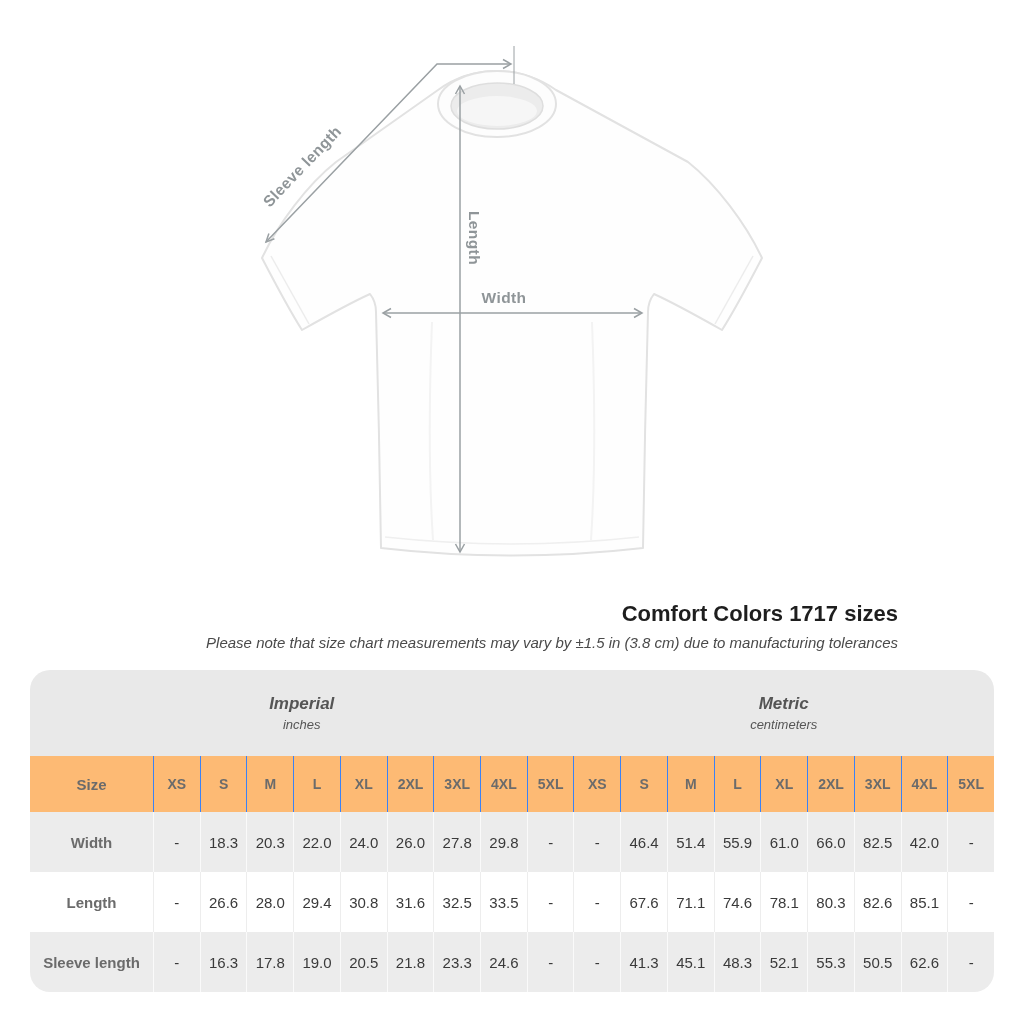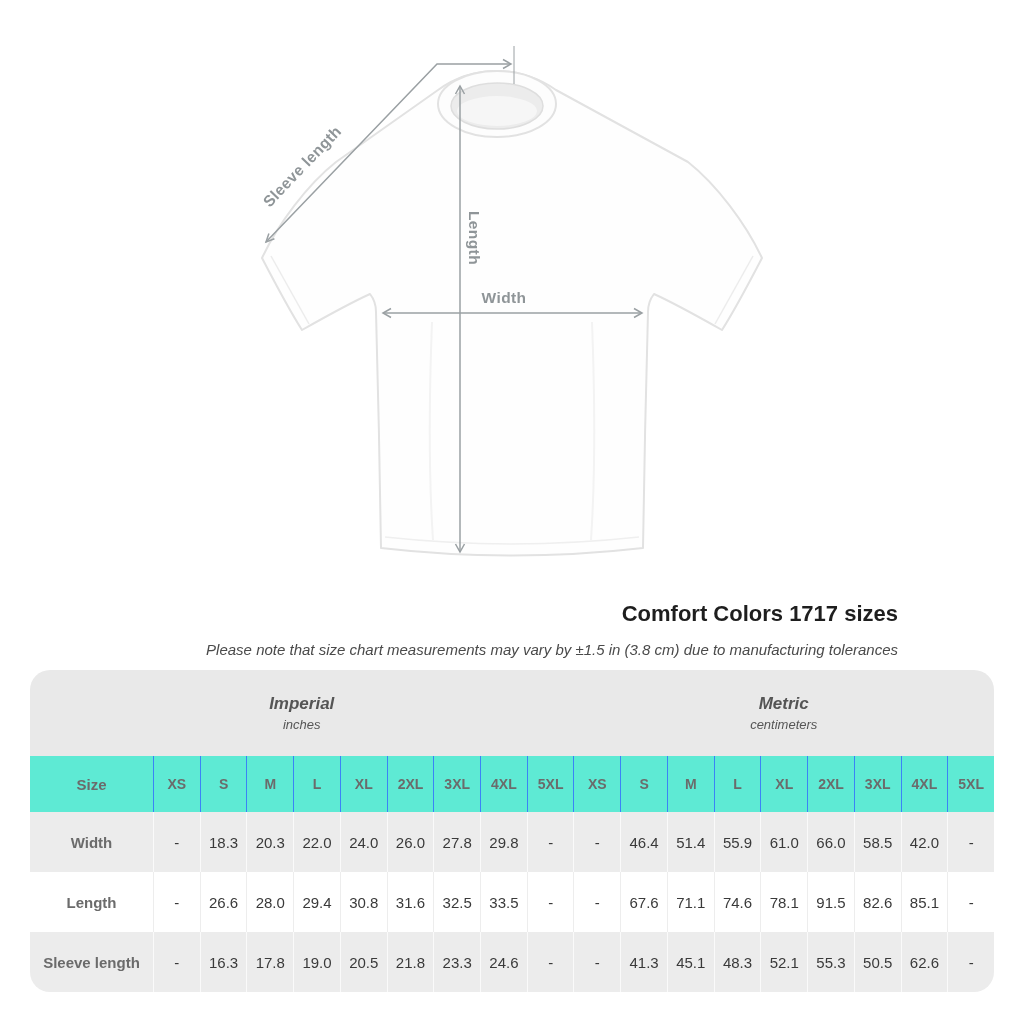--- a/index.html
+++ b/index.html
@@ -17,39 +17,39 @@
     font-family:"Liberation Sans", sans-serif;
     font-weight:bold;
     font-size:15.5px;
     letter-spacing:0.4px;
     fill:#8f9598;
   }
 
   
   .title-block { position:absolute; top:601px; left:0; width:898px; text-align:right; }
   .chart-title { font-size:22px; font-weight:bold; color:#1e1e1e; line-height:26px; }
-  .chart-subtitle { margin-top:14px; font-size:15px; font-style:italic; color:#4a4a4a; line-height:18px; }
+  .chart-subtitle { margin-top:7px; font-size:15px; font-style:italic; color:#4a4a4a; line-height:18px; }
 
   
   .size-table {
     position:absolute; left:30px; top:670px; width:964px;
     border-radius:20px; overflow:hidden;
   }
   .trow { display:grid; grid-template-columns:123px repeat(18, 1fr); }
 
   .band { background:#e9e9e9; height:86px;text-align:right; }
   .band .group { display:flex; flex-direction:column; align-items:center; justify-content:center; gap:3px; }
   .group-imperial { grid-column:1 / 11; }
   .group-metric  { grid-column:11 / 20; }
   .group-name { font-size:17px; font-weight:bold; font-style:italic; color:#555555; }
   .group-unit { font-size:13px; font-style:italic; color:#555555; }
 
   .cell { display:flex; align-items:center; justify-content:center; min-width:0; }
 
-  .sizes-row { height:56px; background:#5eead4; }
+  .sizes-row { height:56px; background:#fdba74; }
   .sizes-row .cell { font-weight:bold; font-size:14px; color:#6b6b6b; border-left:1px solid #3b82f6; }
   .sizes-row .cell:first-child { border-left:none; font-size:15px; }
 
   .data-row { height:60px; }
   .data-row.gray  { background:#ececec; }
   .data-row.white { background:#ffffff; }
   .data-row .cell { font-size:15px; color:#3a3a3a; }
   .data-row .cell.label-cell { font-weight:bold; font-size:15px; color:#6b6b6b; }
   .data-row.gray  .cell { border-left:1px solid #fafafa; }
   .data-row.white .cell { border-left:1px solid #ededed; }
@@ -163,42 +163,42 @@
     <div class="cell">26.0</div>
     <div class="cell">27.8</div>
     <div class="cell">29.8</div>
     <div class="cell">-</div>
     <div class="cell">-</div>
     <div class="cell">46.4</div>
     <div class="cell">51.4</div>
     <div class="cell">55.9</div>
     <div class="cell">61.0</div>
     <div class="cell">66.0</div>
-    <div class="cell">58.5</div>
+    <div class="cell">82.5</div>
     <div class="cell">42.0</div>
     <div class="cell">-</div>
   </div>
 
   <div class="trow data-row white">
     <div class="cell label-cell">Length</div>
     <div class="cell">-</div>
     <div class="cell">26.6</div>
     <div class="cell">28.0</div>
     <div class="cell">29.4</div>
     <div class="cell">30.8</div>
     <div class="cell">31.6</div>
     <div class="cell">32.5</div>
     <div class="cell">33.5</div>
     <div class="cell">-</div>
     <div class="cell">-</div>
     <div class="cell">67.6</div>
     <div class="cell">71.1</div>
     <div class="cell">74.6</div>
     <div class="cell">78.1</div>
-    <div class="cell">91.5</div>
+    <div class="cell">80.3</div>
     <div class="cell">82.6</div>
     <div class="cell">85.1</div>
     <div class="cell">-</div>
   </div>
 
   <div class="trow data-row gray">
     <div class="cell label-cell">Sleeve length</div>
     <div class="cell">-</div>
     <div class="cell">16.3</div>
     <div class="cell">17.8</div>

